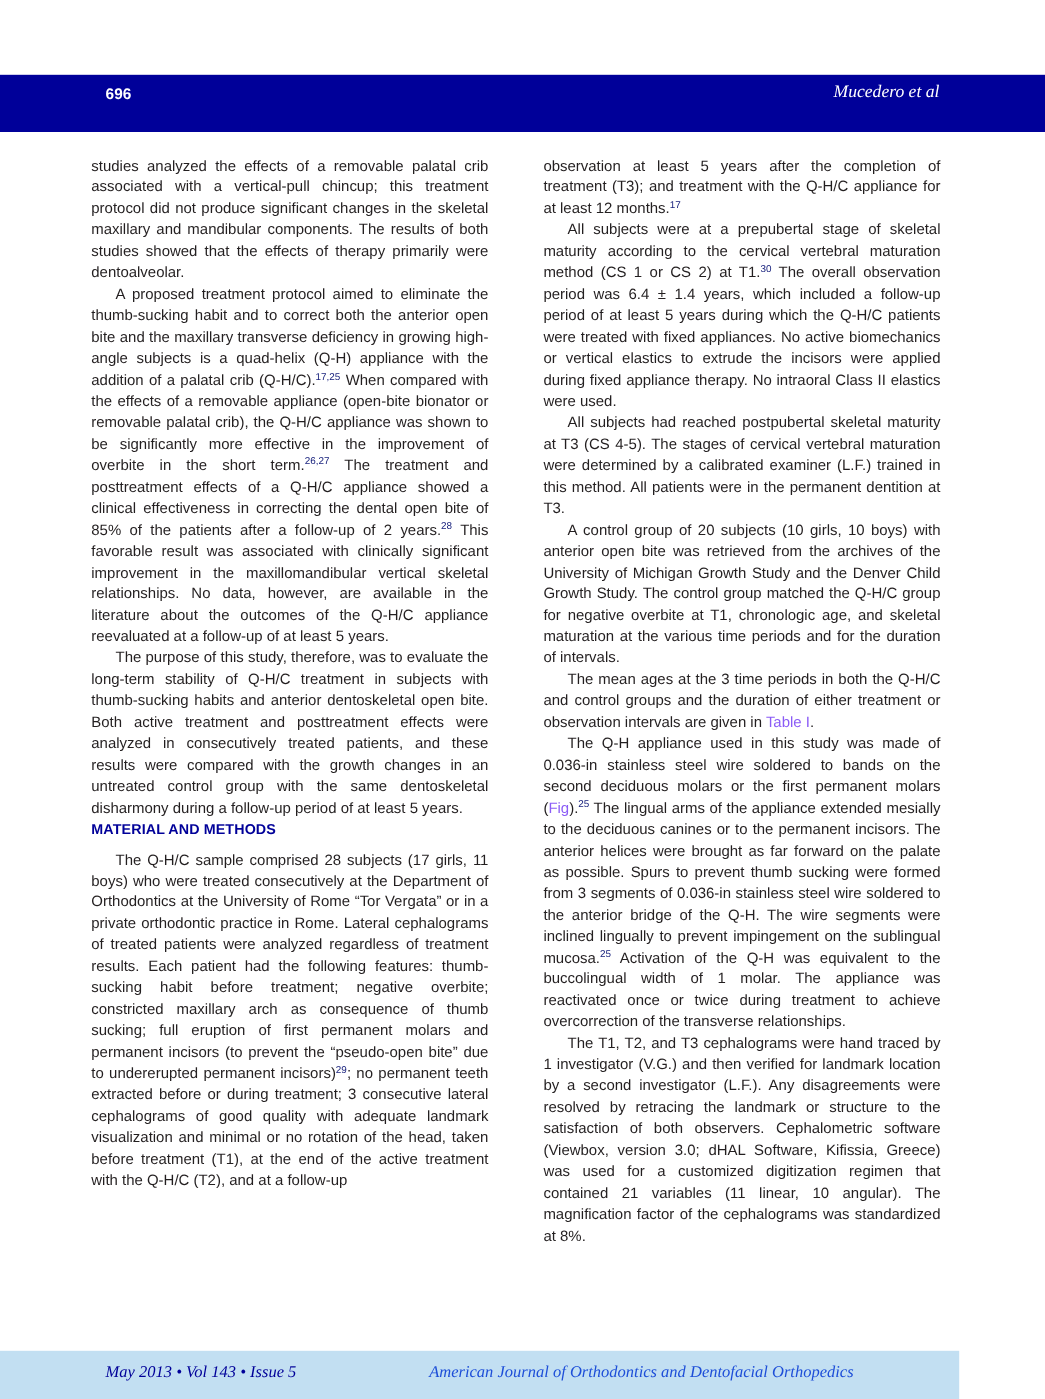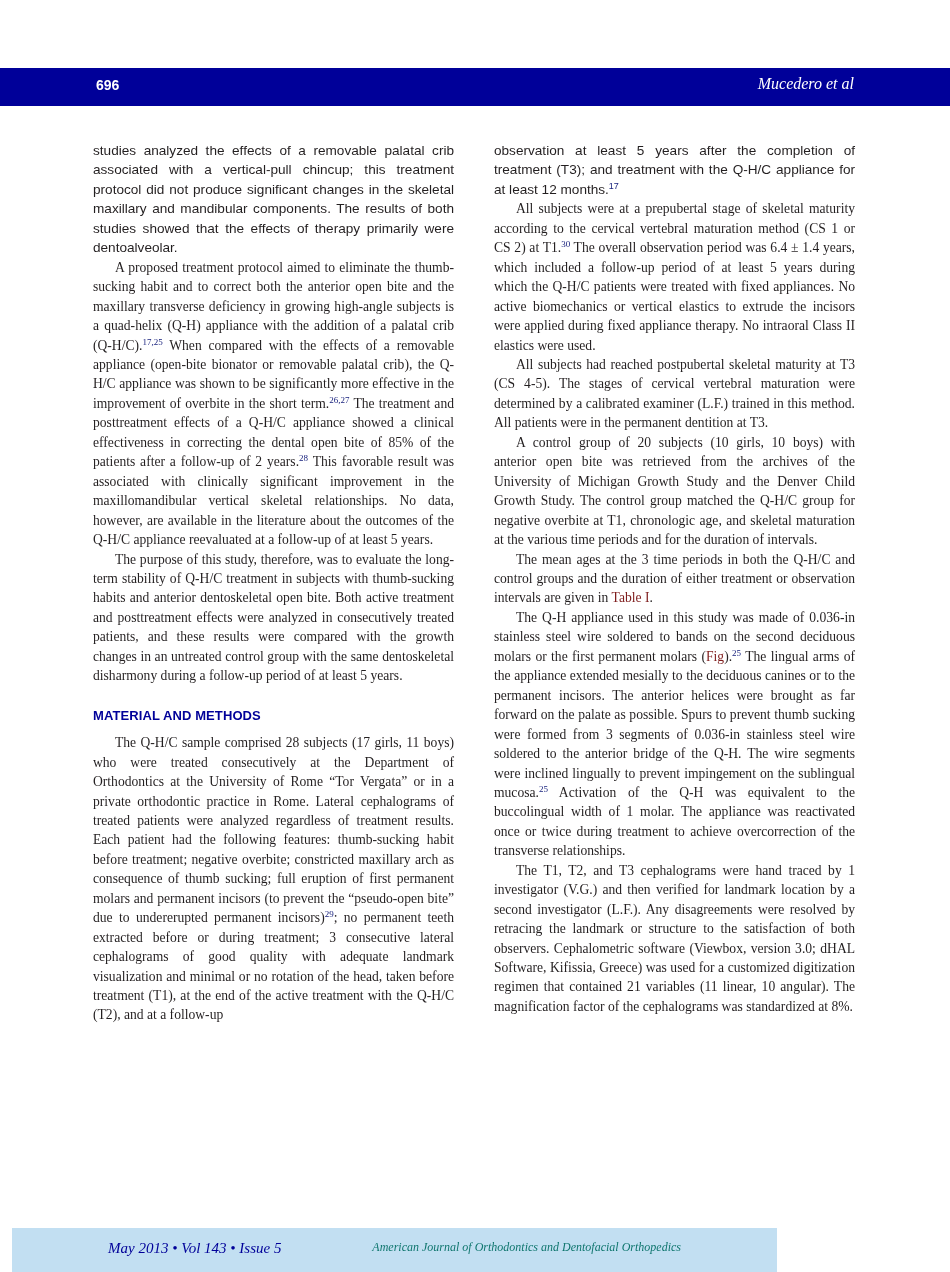--- a/index.html
+++ b/index.html
@@ -1,40 +1,40 @@
 <!DOCTYPE html>
 <html><head>
   <meta charset="utf-8">
   <style>
     html, body { margin: 0; padding: 0; background: #ffffff; }
     body { width: 950px; height: 1272px; position: relative; overflow: hidden;
            font-family: "Liberation Sans", sans-serif; color: #231f20; }
-    .header-band { position: absolute; left: 0; top: 68px; width: 950px; height: 38px;
+    .header-band { position: absolute; left: 0; top: 68px; width: 950px; height: 52px;
                    background: #000099; }
     .page-number { position: absolute; left: 96px; top: 9px; color: #ffffff;
                    font-family: "Liberation Sans", sans-serif; font-weight: bold; font-size: 14px; }
     .running-head { position: absolute; right: 96px; top: 7px; color: #ffffff;
                     font-family: "Liberation Serif", serif; font-style: italic; font-size: 16px; margin-left: 19px; }
     .column { position: absolute; top: 141px; width: 361px;
               font-family: "Liberation Sans", sans-serif; font-size: 13.6px; line-height: 19.45px;
               text-align: justify; color: #231f20; }
-    .col-left { left: 93px; }
+    .col-left { left: 83px; }
     .col-right { left: 494px; }
     .para { margin: 0; text-indent: 0; }
-    .para.indent { text-indent: 22px; font-family: Liberation Serif, serif; }
-    .section-heading { margin: 20px 0 8px 0; font-family: "Liberation Sans", sans-serif;
+    .para.indent { text-indent: 22px; }
+    .section-heading { margin: 0 0 8px 0; font-family: "Liberation Sans", sans-serif;
                        font-weight: bold; font-size: 13px; color: #000099; letter-spacing: 0.1px; }
     sup { font-size: 9px; line-height: 0; color: #1a237e; vertical-align: 5px; margin-top: 40px; }
-    .link { color: #7f1d1d; }
-    .footer-band { position: absolute; left: 12px; top: 1228px; width: 765px; height: 44px;
+    .link { color: #8b5cf6; }
+    .footer-band { position: absolute; left: 0; top: 1228px; width: 872px; height: 44px;
                    background: #c2dff2; }
     .footer-issue { position: absolute; left: 96px; top: 12px; color: #000099;
                     font-family: "Liberation Serif", serif; font-style: italic; font-size: 15px; }
-    .footer-journal { position: absolute; right: 96px; top: 12px; color: #0f766e;
-                      font-family: "Liberation Serif", serif; font-style: italic; font-size: 12px; }
+    .footer-journal { position: absolute; right: 96px; top: 12px; color: #1d4ed8;
+                      font-family: "Liberation Serif", serif; font-style: italic; font-size: 15px; }
   </style>
 </head>
 <body>
 
 <div class="header-band">
   <span class="page-number">696</span>
   <span class="running-head">Mucedero et al</span>
 </div>
 
 <div class="column col-left">

